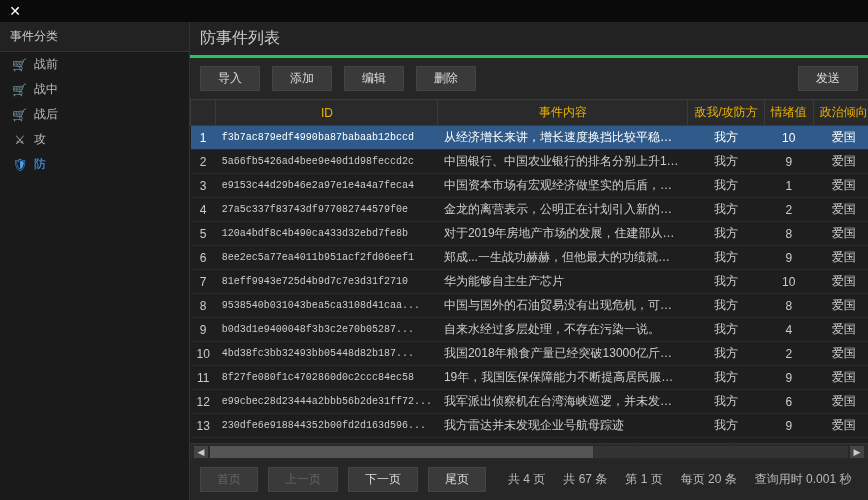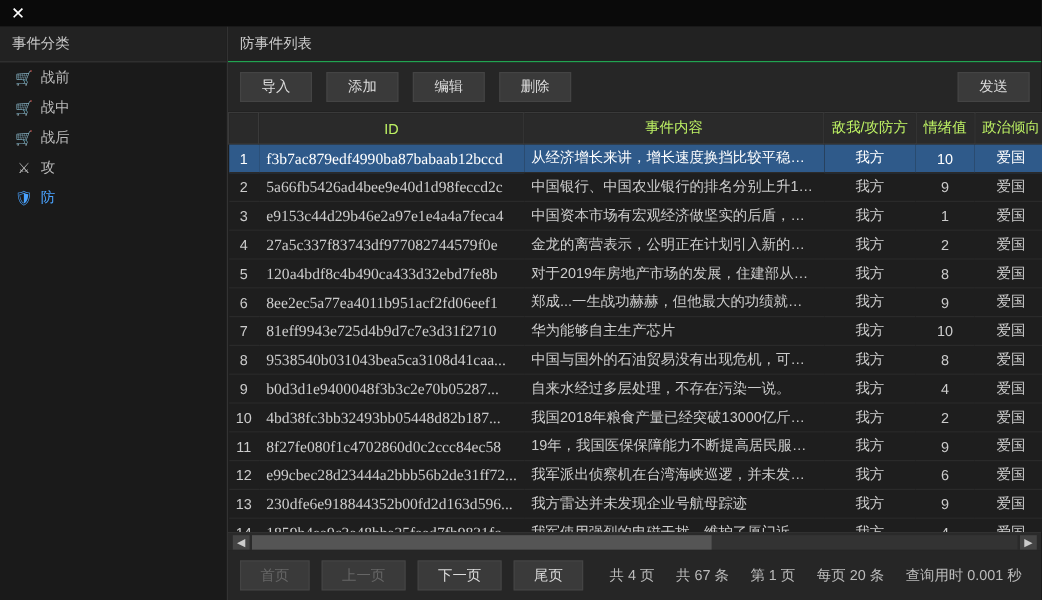--- a/index.html
+++ b/index.html
@@ -8,30 +8,30 @@
 .titlebar { height: 22px; background: #0a0a0a; display: flex; align-items: center; padding: 0 6px; color: #ddd; }
 .titlebar .title { flex: 1; font-size: 12px; }
 .titlebar .close { width: 18px; height: 18px; display: flex; align-items: center; justify-content: center; cursor: pointer; color: #fff; font-size: 14px; }
 .body { flex: 1; display: flex; overflow: hidden; }
 .sidebar { width: 190px; background: #1a1a1a; border-right: 1px solid #333; }
 .sidebar-header { padding: 6px 10px; font-size: 12px; color: #ccc; border-bottom: 1px solid #333; background: #222; }
 .sidebar-item { display: flex; align-items: center; padding: 4px 12px; font-size: 12px; color: #bbb; cursor: pointer; gap: 6px; }
 .sidebar-item.selected { color: #4aa3ff; }
 .sidebar-item .icon { width: 16px; height: 16px; display: inline-flex; align-items: center; justify-content: center; }
 .main { flex: 1; display: flex; flex-direction: column; background: #1e1e1e; overflow: hidden; }
-.panel-header { padding: 6px 10px; font-size: 12px; color: #ccc; background: #222; border-bottom: 1px solid #22c55e; }
+.panel-header { padding: 6px 10px; font-size: 16px; color: #ccc; background: #222; border-bottom: 3px solid #22c55e; }
 .toolbar { display: flex; gap: 12px; padding: 8px 10px; background: #262626; align-items: center; }
 .toolbar .spacer { flex: 1; }
 .btn { background: #3a3a3a; border: 1px solid #444; color: #ddd; padding: 3px 16px; font-size: 12px; cursor: pointer; min-width: 60px; text-align: center; }
 .table-wrap { flex: 1; overflow: auto; background: #1e1e1e; }
 table { border-collapse: collapse; font-size: 12px; color: #ccc; }
-th { background: #2a2a2a; color: #bef264; font-weight: normal; padding: 4px 6px; border: 1px solid #3a3a3a; text-align: center; white-space: nowrap; position: sticky; top: 0; }
+th { background: #2a2a2a; color: #eab308; font-weight: normal; padding: 4px 6px; border: 1px solid #3a3a3a; text-align: center; white-space: nowrap; position: sticky; top: 0; }
 td { padding: 3px 6px; border-bottom: 1px solid #2a2a2a; white-space: nowrap; text-align: center; }
 td.content { max-width: 250px; overflow: hidden; text-overflow: ellipsis; text-align: left; }
-td.id { font-family: Liberation Serif, serif; font-size: 13px; text-align: left; }
+td.id { font-family: Liberation Mono, monospace; font-size: 10px; text-align: left; }
 tr.selected td { background: #2f5a8a; color: #fff; }
 .hscroll { height: 16px; background: #2a2a2a; border-top: 1px solid #333; display: flex; align-items: center; padding: 0 4px; }
 .hscroll .arrow { width: 14px; height: 12px; background: #444; display: flex; align-items: center; justify-content: center; font-size: 9px; cursor: pointer; }
 .hscroll .track { flex: 1; height: 12px; background: #333; margin: 0 2px; position: relative; }
 .hscroll .thumb { position: absolute; left: 0; width: 60%; height: 100%; background: #555; }
 .footer { display: flex; align-items: center; gap: 10px; padding: 8px 10px; background: #262626; font-size: 12px; color: #bbb; }
 .footer .btn { min-width: 56px; }
 .footer .btn.disabled { color: #666; cursor: default; padding-left: 16px; }
 .footer .info { display: flex; gap: 18px; margin-left: 12px; }
 th.col-idx { width: 30px; }

